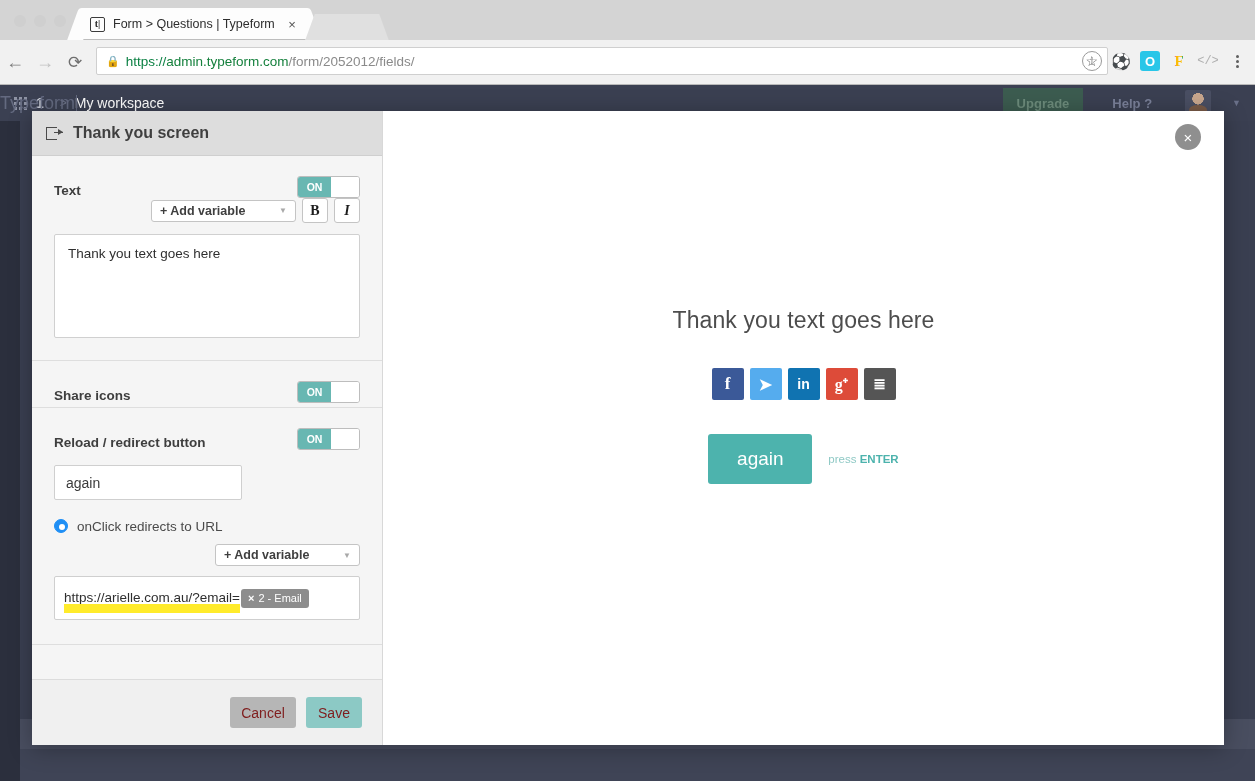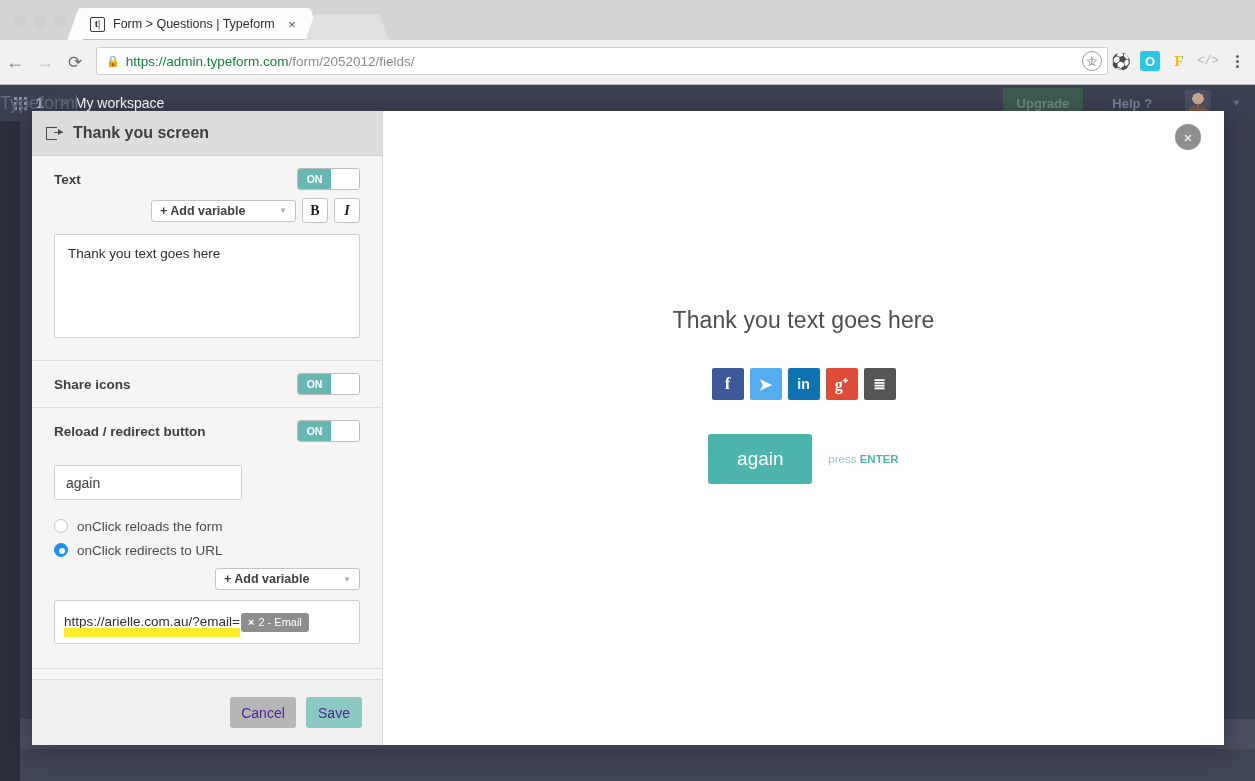--- a/index.html
+++ b/index.html
@@ -159,21 +159,21 @@
   .exit-icon .bx { position: absolute; left: 0; top: 0; width: 11px; height: 13px;
                    border: 1.6px solid #4a4a4a; border-right: none; }
   .exit-icon .ar { position: absolute; right: 0; top: 5px; width: 9px; height: 1.7px; background: #4a4a4a; }
   .exit-icon .ar:after { content:""; position:absolute; right: 0; top: -2.6px; width: 0; height: 0;
       border-left: 5px solid #4a4a4a; border-top: 3.4px solid transparent; border-bottom: 3.4px solid transparent; }
   .panel-title { font-size: 16px; font-weight: bold; color: #3f3f3f; }
 
   .panel-body { flex: 1; overflow: hidden; position: relative; }
 
   .sec-row {
-    display: flex; align-items: center; justify-content: space-between;
+    display: flex; align-items: flex-end; justify-content: space-between;
     padding: 4px 22px; height: 46px;
   }
   .sec-label { font-size: 13.5px; font-weight: bold; color: #3e3e3e; }
   .toggle {
     width: 63px; height: 22px; border: 1px solid #bdbdbd; border-radius: 3px;
     display: flex; overflow: hidden; background: #fff; cursor: pointer;
   }
   .toggle .on { flex: 0 0 33px; background: #68b7b2; color: #fff; font-size: 10.5px;
                 font-weight: bold; display: flex; align-items: center; justify-content: center; }
   .toggle .knob { flex: 1; background: #fff; }
@@ -228,21 +228,21 @@
     background: #8d8d8d; color: #fff; border-radius: 3px; height: 19px;
     display: flex; align-items: center; gap: 4px; padding: 0 7px; margin-left: 1px;
     font-size: 11px; position: relative; z-index: 2; white-space: nowrap;
   }
   .chip .x { font-size: 11px; font-weight: bold; cursor: pointer; }
 
   .panel-foot {
     flex: 0 0 66px; border-top: 1px solid #dcdcdc; background: #f0f0f0;
     display: flex; align-items: center; justify-content: flex-end; gap: 10px; padding-right: 20px;
   }
-  .btn { height: 31px; border-radius: 3px; color: #4c1d95; font-size: 14px;
+  .btn { height: 31px; border-radius: 3px; color: #7f1d1d; font-size: 14px;
          display: flex; align-items: center; justify-content: center; cursor: pointer; }
   .btn.cancel { background: #b6b6b6; width: 66px; }
   .btn.save { background: #8cc9c5; width: 56px; }
 
   
   .preview { flex: 1; position: relative; background: #fff; }
   .prev-close {
     position: absolute; right: 23px; top: 13px; width: 26px; height: 26px; border-radius: 50%;
     background: #8f8f8f; color: #fff; display: flex; align-items: center; justify-content: center;
     font-size: 15px; cursor: pointer;
@@ -411,24 +411,20 @@
               <div class="on">ON</div>
               <div class="knob"></div>
             </div>
           </div>
 
           <div class="text-input">again</div>
 
           <div style="height:14px"></div>
 
           <div class="radio-row">
-            <div class="radio"></div>
-            <div class="radio-label">onClick reloads the form</div>
-          </div>
-          <div class="radio-row">
             <div class="radio on"></div>
             <div class="radio-label">onClick redirects to URL</div>
           </div>
 
           <div class="toolbar-row" style="margin-top:6px">
             <div class="addvar">
               <span>+ Add variable</span>
               <span class="cv">▼</span>
             </div>
           </div>

